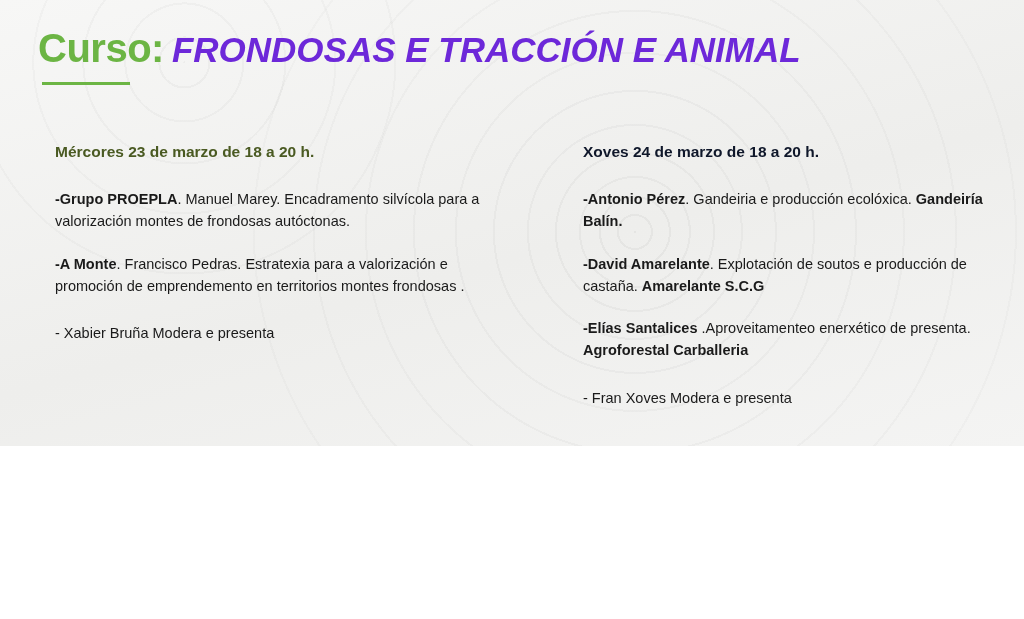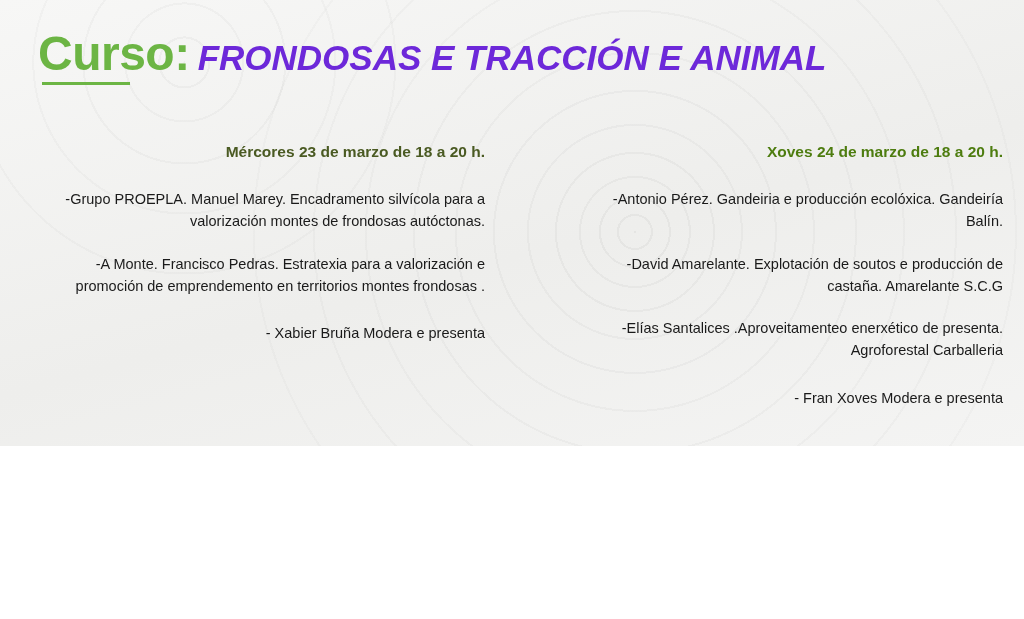--- a/index.html
+++ b/index.html
@@ -61,21 +61,21 @@
   }
   
   .title-block {
     position: absolute;
     left: 38px;
     top: 26px;
     white-space: nowrap;
   }
   .title-main {
     display: inline;
-    font-size: 48px;
+    font-size: 40px;
     font-weight: bold;
     color: #6cb544;
     letter-spacing: -0.5px;
   }
   .title-sub {
     display: inline;
     font-size: 35px;
     font-weight: bold;
     font-style: italic;
     color: #6cb544;
@@ -91,38 +91,37 @@
     background: #6cb544;
   }
   
   .col {
     position: absolute;
     top: 140px;
     width: 430px;
     font-size: 14.5px;
     line-height: 1.5;
     color: #1a1a1a;
-    text-align: right;
   }
   .col-left { left: 55px; }
   .col-right { left: 583px; width: 420px; }
 
   .col-head {
     font-size: 15.5px;
     font-weight: bold;
     margin-bottom: 26px;
   }
   .col-left .col-head { color: #4a5a22; }
   .col-right .col-head { color: #8c2f12; }
 
   .entry {
     margin-bottom: 21px;
   }
   .entry:last-child { margin-bottom: 0; }
-  .entry b { font-weight: normal; margin-top: 20px; }
+  .entry b { font-weight: bold; margin-top: 20px; }
   .presenter {
     font-weight: normal;
     margin-top: 26px;
   }
 
   
   .footer {
     position: absolute;
     left: 0;
     top: 446px;
@@ -153,21 +152,21 @@
 
         <div class="entry">
           <b>-A Monte</b><span>. Francisco Pedras.  Estratexia para a valorización e promoción de emprendemento en territorios montes frondosas .</span>
         </div>
 
 
         <div class="presenter">- Xabier Bruña Modera e presenta</div>
       </div>
 
       <div class="col col-right">
-        <div class="col-head" style="color: #4d7c0f;">Xoves 24 de marzo de 18 a 20 h.</div>
+        <div class="col-head" style="color: #0f172a;">Xoves 24 de marzo de 18 a 20 h.</div>
 
         <div class="entry">
           <b>-Antonio Pérez</b><span>. Gandeiria e producción ecolóxica. </span><b>Gandeiría Balín.</b>
         </div>
 
         <div class="entry">
           <b>-David Amarelante</b><span>. Explotación de soutos e producción de castaña. </span><b>Amarelante S.C.G</b>
         </div>
 
         <div class="entry">

